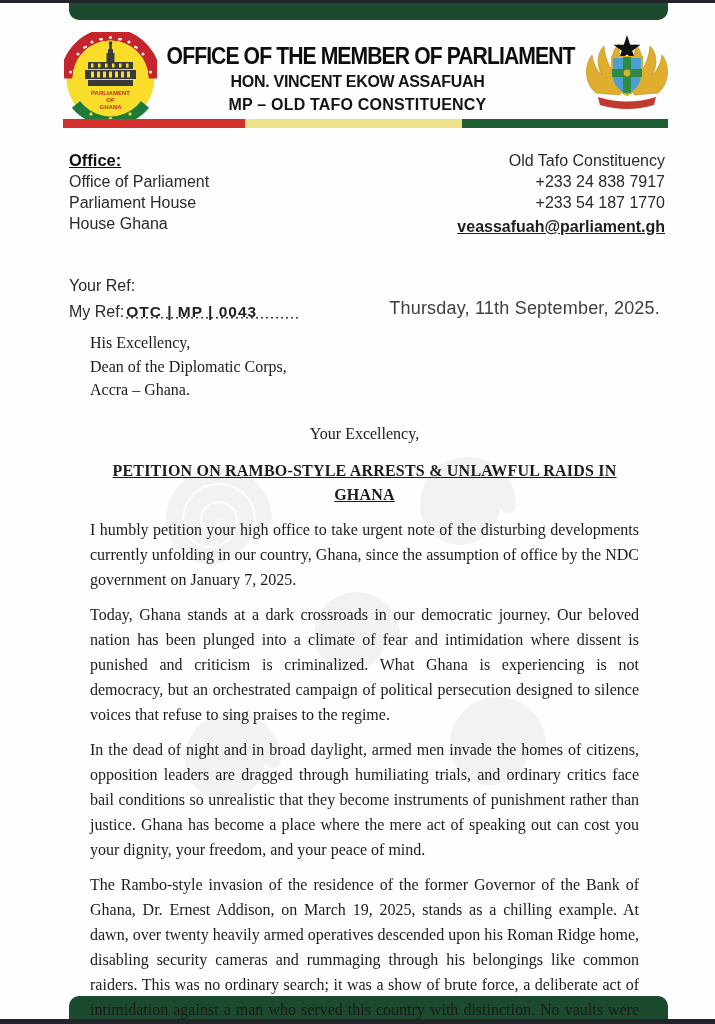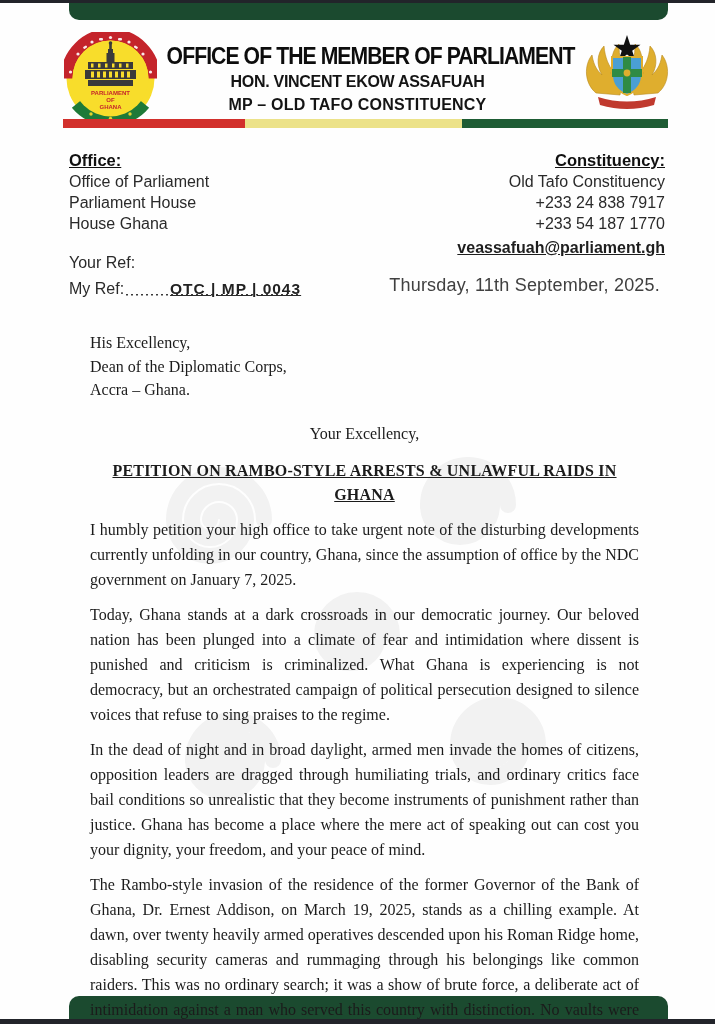--- a/index.html
+++ b/index.html
@@ -32,28 +32,28 @@
   .tricolor .seg-red{width:30%;background:var(--flag-red,#d2302c);}
   .tricolor .seg-gold{width:36%;background:var(--flag-gold,#ece289);}
   .tricolor .seg-green{width:34%;background:var(--flag-green,#1e5c34);}
   
   .contact{position:absolute;left:69px;right:50px;top:150px;display:flex;justify-content:space-between;z-index:1;
            font-size:16px;line-height:21px;color:#2a2a2a;font-weight:500;}
   .contact .col-right{text-align:right;}
   .contact-heading{font-weight:800;font-size:16.5px;text-decoration:underline;color:#111;}
   .email{margin-top:3px;font-weight:700;text-decoration:underline;color:#1e1e1e;}
   
-  .refs{position:absolute;left:69px;right:55px;top:246px;z-index:1;font-size:16px;color:#2a2a2a;}
+  .refs{position:absolute;left:69px;right:55px;top:269px;z-index:1;font-size:16px;color:#2a2a2a;}
   .ref-row{display:flex;align-items:flex-end;height:26px;}
   .ref-label{white-space:nowrap;font-weight:500;}
   .dotted{display:inline-block;position:relative;margin-left:2px;
     background-image:repeating-linear-gradient(to right,#3c3c3c 0 2px,transparent 2px 5px);
     background-size:100% 1.5px;background-repeat:no-repeat;background-position:left bottom 3px;}
   .dotted.your{width:168px;}
-  .dotted.my{width:175px;text-align:right;text-decoration:underline;}
+  .dotted.my{width:175px;text-align:left;}
   .my-ref-value{position:relative;top:0;font-size:15.5px;font-weight:600;letter-spacing:1px;color:#222;white-space:nowrap;}
   .date{position:absolute;right:0;top:29px;font-size:18px;font-weight:500;color:#404040;letter-spacing:.2px;}
   
   .letter{position:absolute;left:90px;width:549px;top:331px;z-index:1;
           font-family:"Liberation Serif",serif;font-size:16px;color:#1b1b1b;}
   .recipient div{line-height:23.5px;}
   .salutation{margin-top:20px;line-height:24px;text-align:center;}
   .subject{margin-top:13px;text-align:center;font-weight:bold;font-size:16px;letter-spacing:.2px;line-height:24px;}
   .subject span{text-decoration:underline;}
   .letter p{margin:10px 0 0 0;text-align:justify;line-height:25px;}
@@ -165,21 +165,20 @@
   </div>
 
   <div class="contact">
     <div class="col-left">
       <div class="contact-heading">Office:</div>
       <div>Office of Parliament</div>
       <div>Parliament House</div>
       <div>House Ghana</div>
     </div>
     <div class="col-right">
-      <div class="contact-heading">Constituency:</div>
       <div>Old Tafo Constituency</div>
       <div>+233 24 838 7917</div>
       <div>+233 54 187 1770</div>
       <div class="email">veassafuah@parliament.gh</div>
     </div>
   </div>
 
   <div class="refs">
     <div class="ref-row">
       <span class="ref-label">Your Ref:</span>

